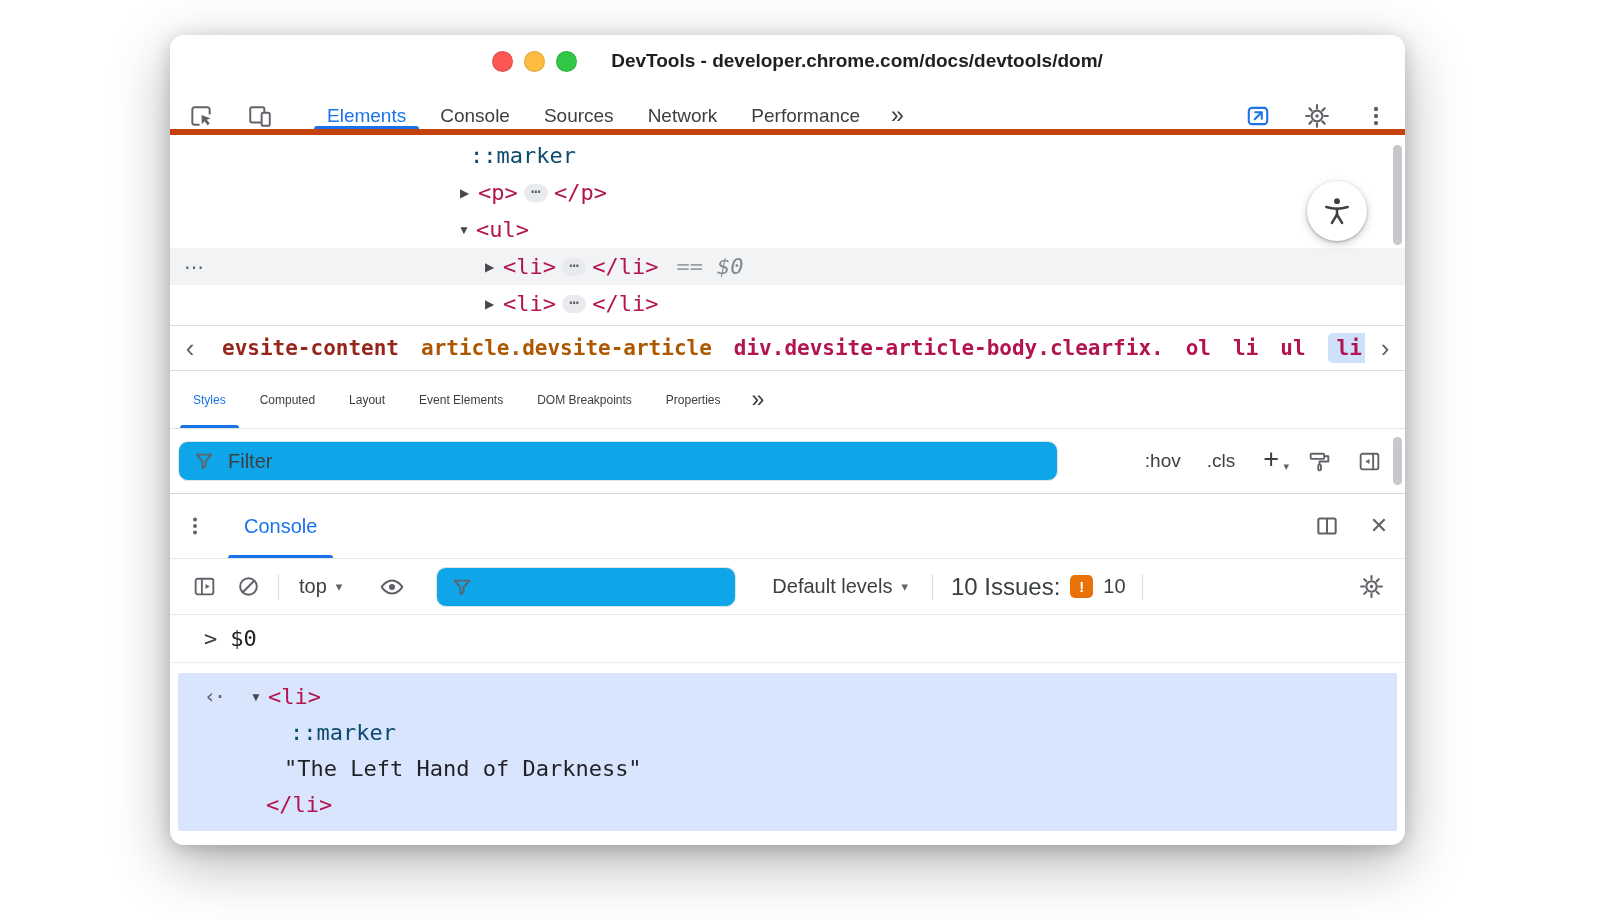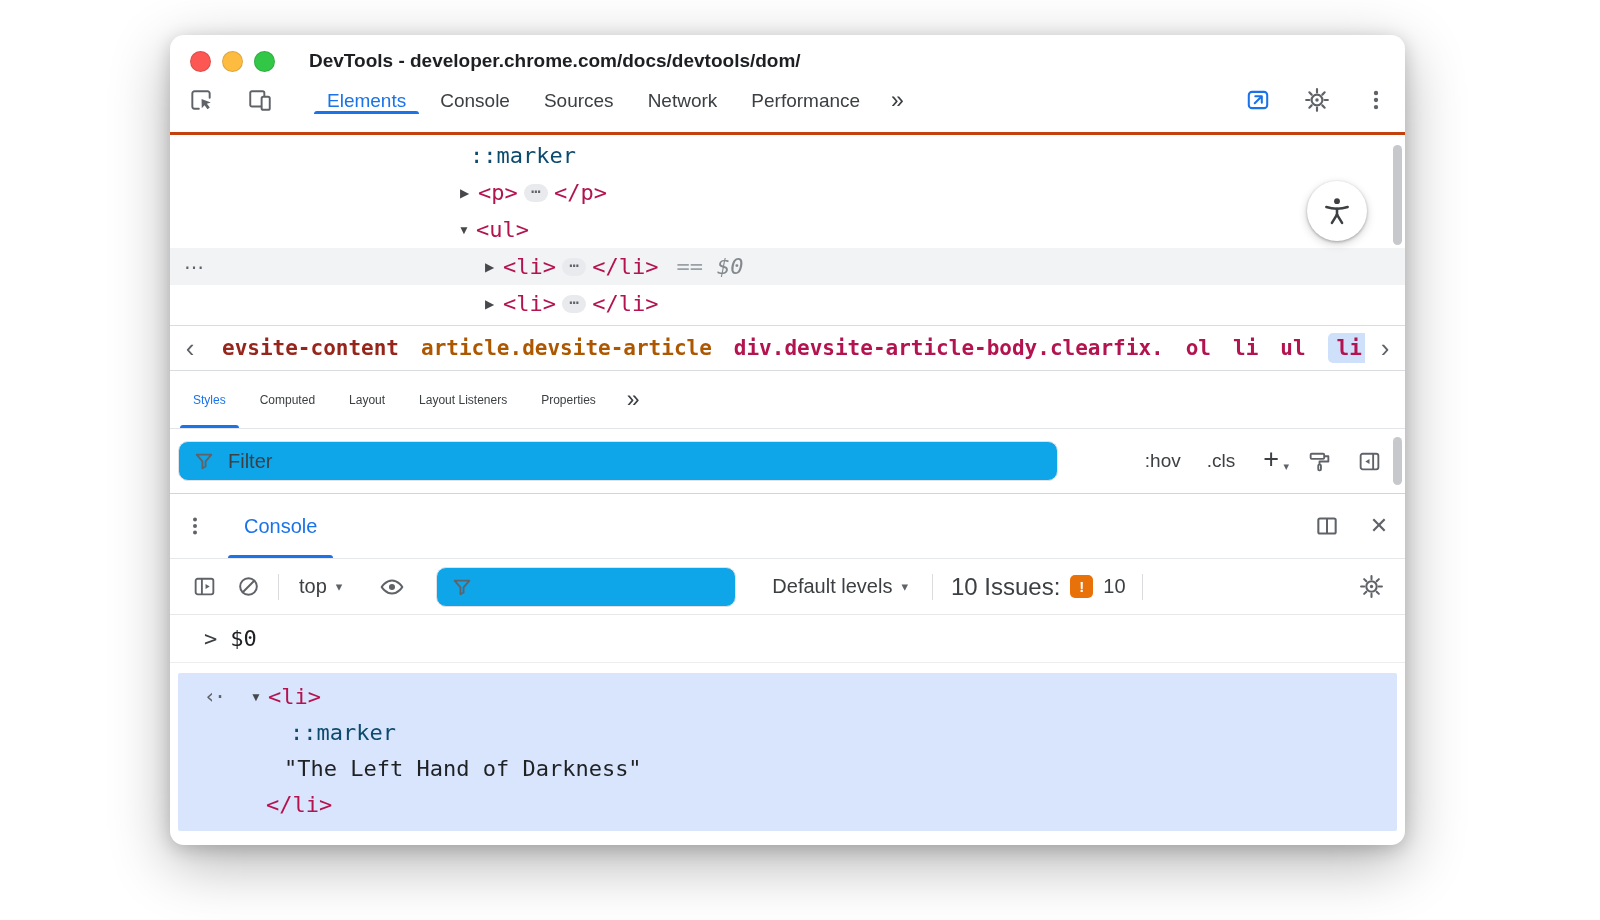--- a/index.html
+++ b/index.html
@@ -4,29 +4,29 @@
 <style>
   * { box-sizing: border-box; margin: 0; padding: 0; }
   html,body { width:1600px; height:920px; background:#ffffff; overflow:hidden;
     font-family:"Liberation Sans", sans-serif; color:#202124; }
 
   .window { position:absolute; left:170px; top:35px; width:1235px; height:810px;
     background:#fff; border-radius:14px; overflow:hidden; display:flex; flex-direction:column;
     box-shadow:0 18px 60px rgba(0,0,0,.30), 0 4px 18px rgba(0,0,0,.18); }
 
   
-  .titlebar { height:52px; flex:0 0 auto; display:flex; align-items:center; }
+  .titlebar { height:52px; flex:0 0 auto; display:flex; align-items:center;justify-content:center; }
   .traffic { display:flex; gap:11px; margin-left:20px; }
   .tl { width:21px; height:21px; border-radius:50%; border:1px solid rgba(0,0,0,.12); cursor:pointer; }
   .tl-red{background:#fc5753;} .tl-yellow{background:#fdbc40;} .tl-green{background:#33c748;}
   .win-title { margin-left:34px; font-size:19px; font-weight:bold; color:#1d1f22; }
 
   
-  .main-toolbar { height:48px; flex:0 0 auto; display:flex; align-items:flex-start;
-    padding:0 6px 0 8px; border-bottom:3px solid #c2410c;gap:13px; }
+  .main-toolbar { height:48px; flex:0 0 auto; display:flex; align-items:flex-end;
+    padding:0 6px 0 8px; border-bottom:6px solid #c2410c;gap:13px; }
   .icon-btn { background:none; border:none; cursor:pointer; display:flex; align-items:center;
     justify-content:center; }
   .mt-icon { width:46px; flex:0 0 auto; }
   .tab-strip { display:flex; margin-left:14px; }
   .main-tab { display:flex; align-items:center; padding:0 17px; font-size:19px; color:#3c4043;
     position:relative; cursor:pointer; white-space:nowrap; }
   .main-tab.active { color:#1a73e8; }
   .main-tab.active::after { content:""; position:absolute; left:4px; right:4px; bottom:0;
     height:3px; background:#1a73e8; border-radius:3px 3px 0 0; }
   .more-tabs { font-size:23px; color:#3c4043; padding:0 14px; display:flex; align-items:center; cursor:pointer; }
@@ -269,21 +269,24 @@
     <div class="styles-tab active">
         <span>Styles</span>
       </div>
     <div class="styles-tab">
         <span>Computed</span>
       </div>
     <div class="styles-tab">
         <span>Layout</span>
       </div>
     <div class="styles-tab">
-        <span>Layout Listeners</span>
+        <span>Event Elements</span>
+      </div>
+    <div class="styles-tab">
+        <span>DOM Breakpoints</span>
       </div>
     <div class="styles-tab">
         <span>Properties</span>
       </div>
     <div class="more-tabs">»</div>
   </div>
 
   <div class="styles-filter-row">
     <div class="filter-box fb-styles">
       <svg width="22" height="22" viewBox="0 0 24 24" fill="none" stroke="#5f6368" stroke-width="2" stroke-linejoin="round">

